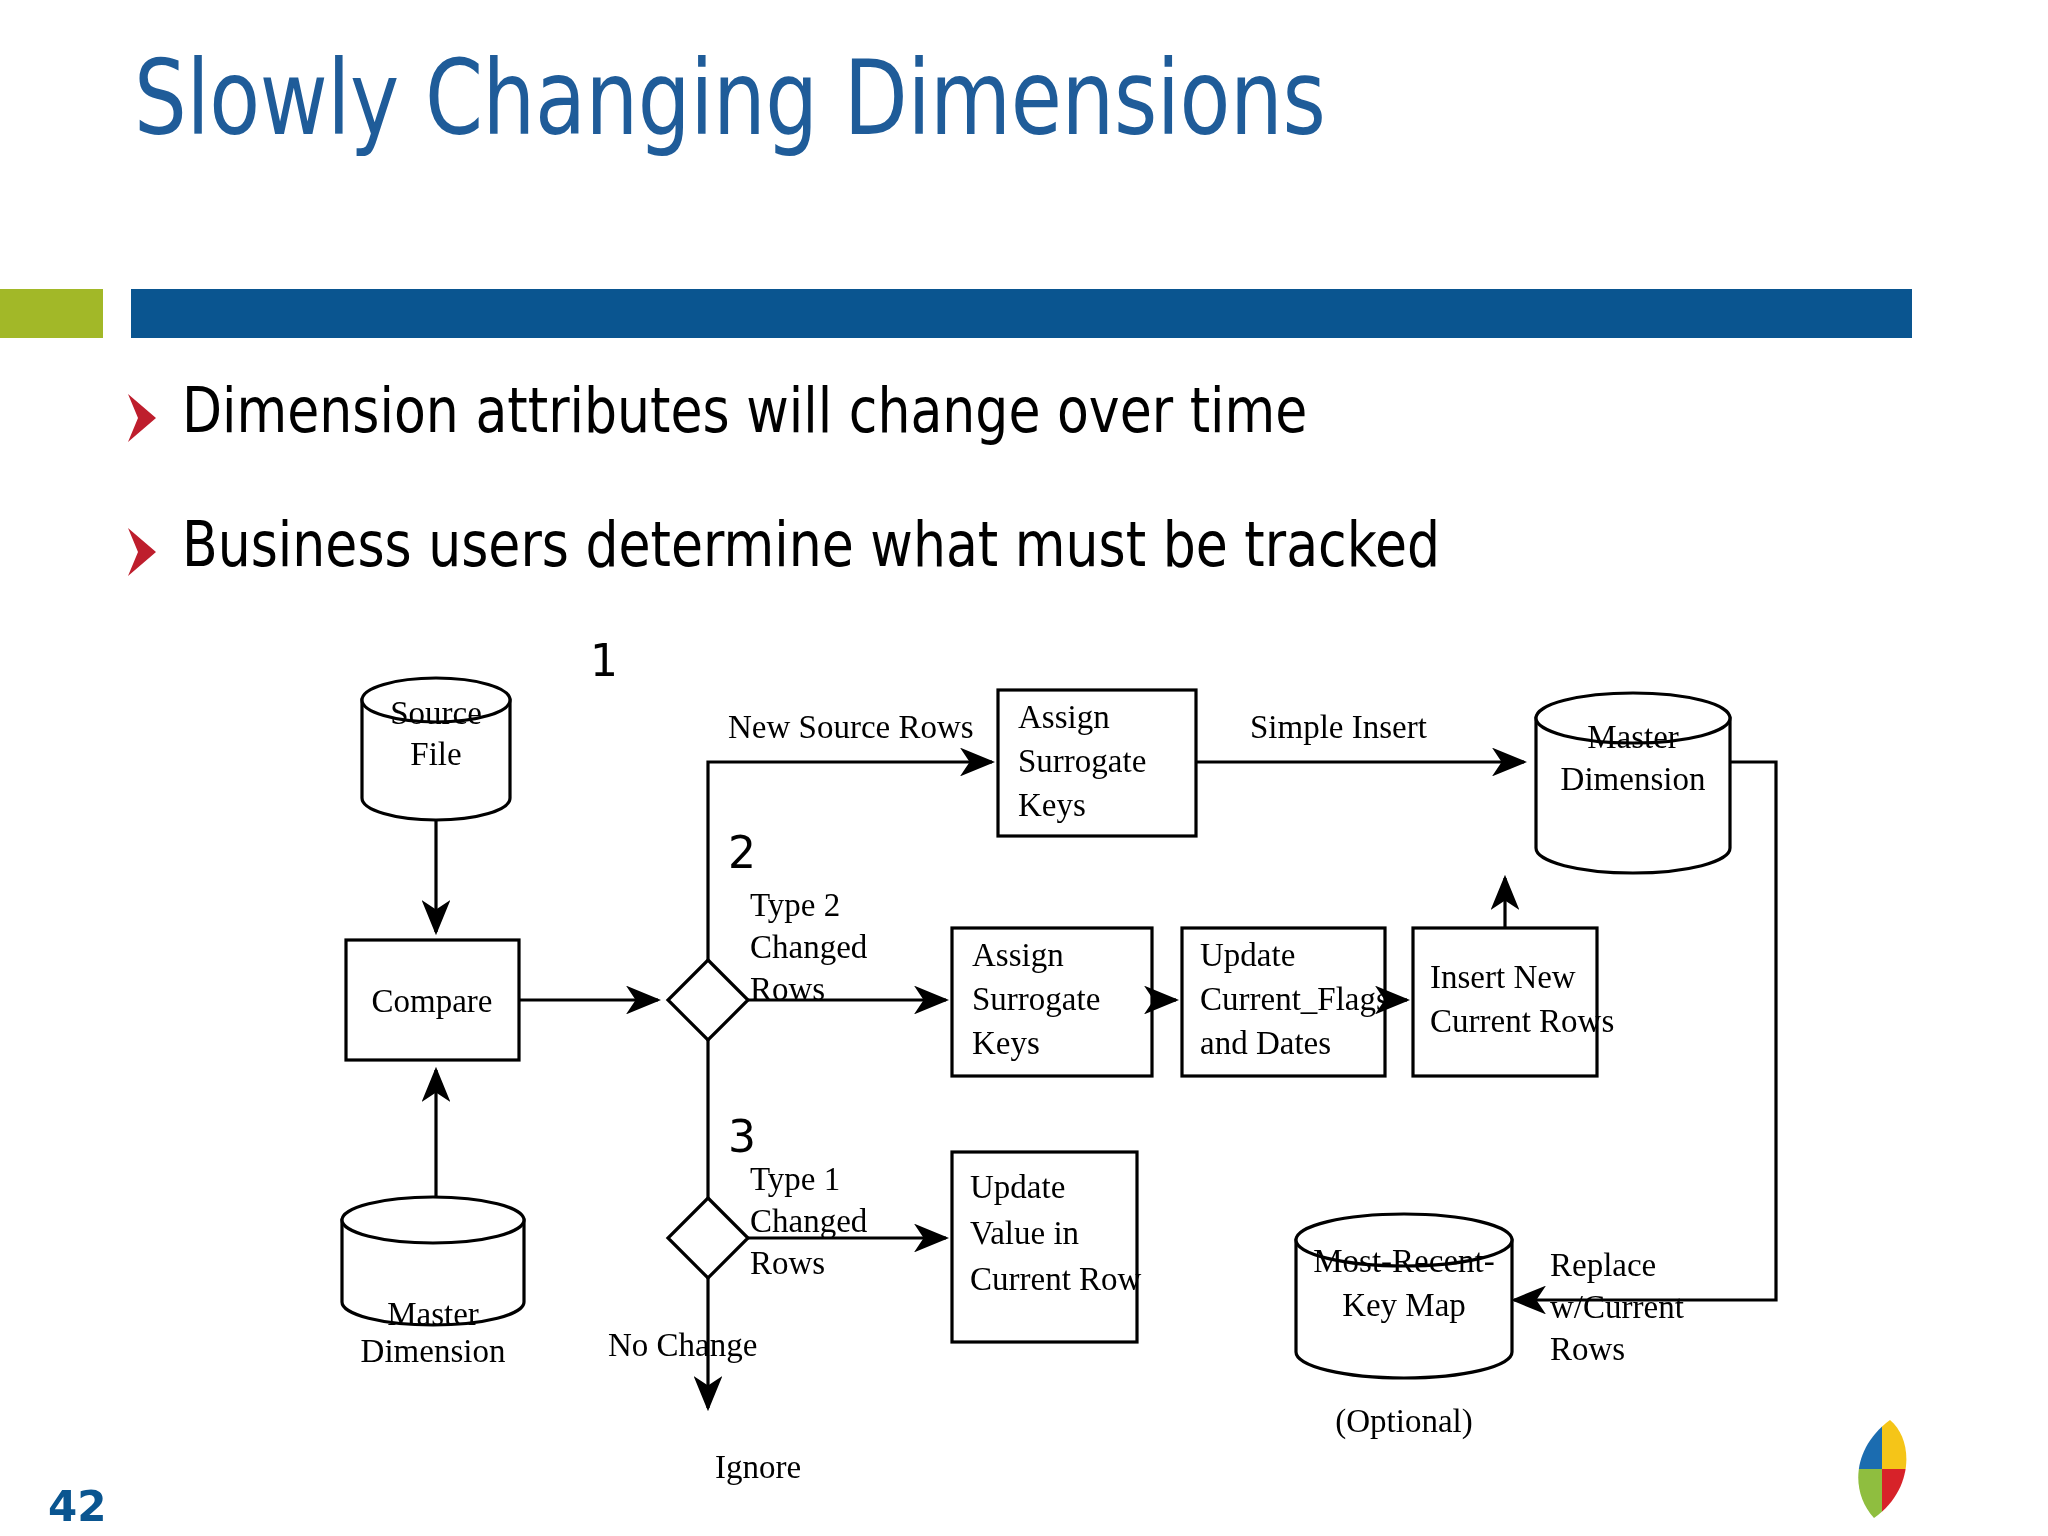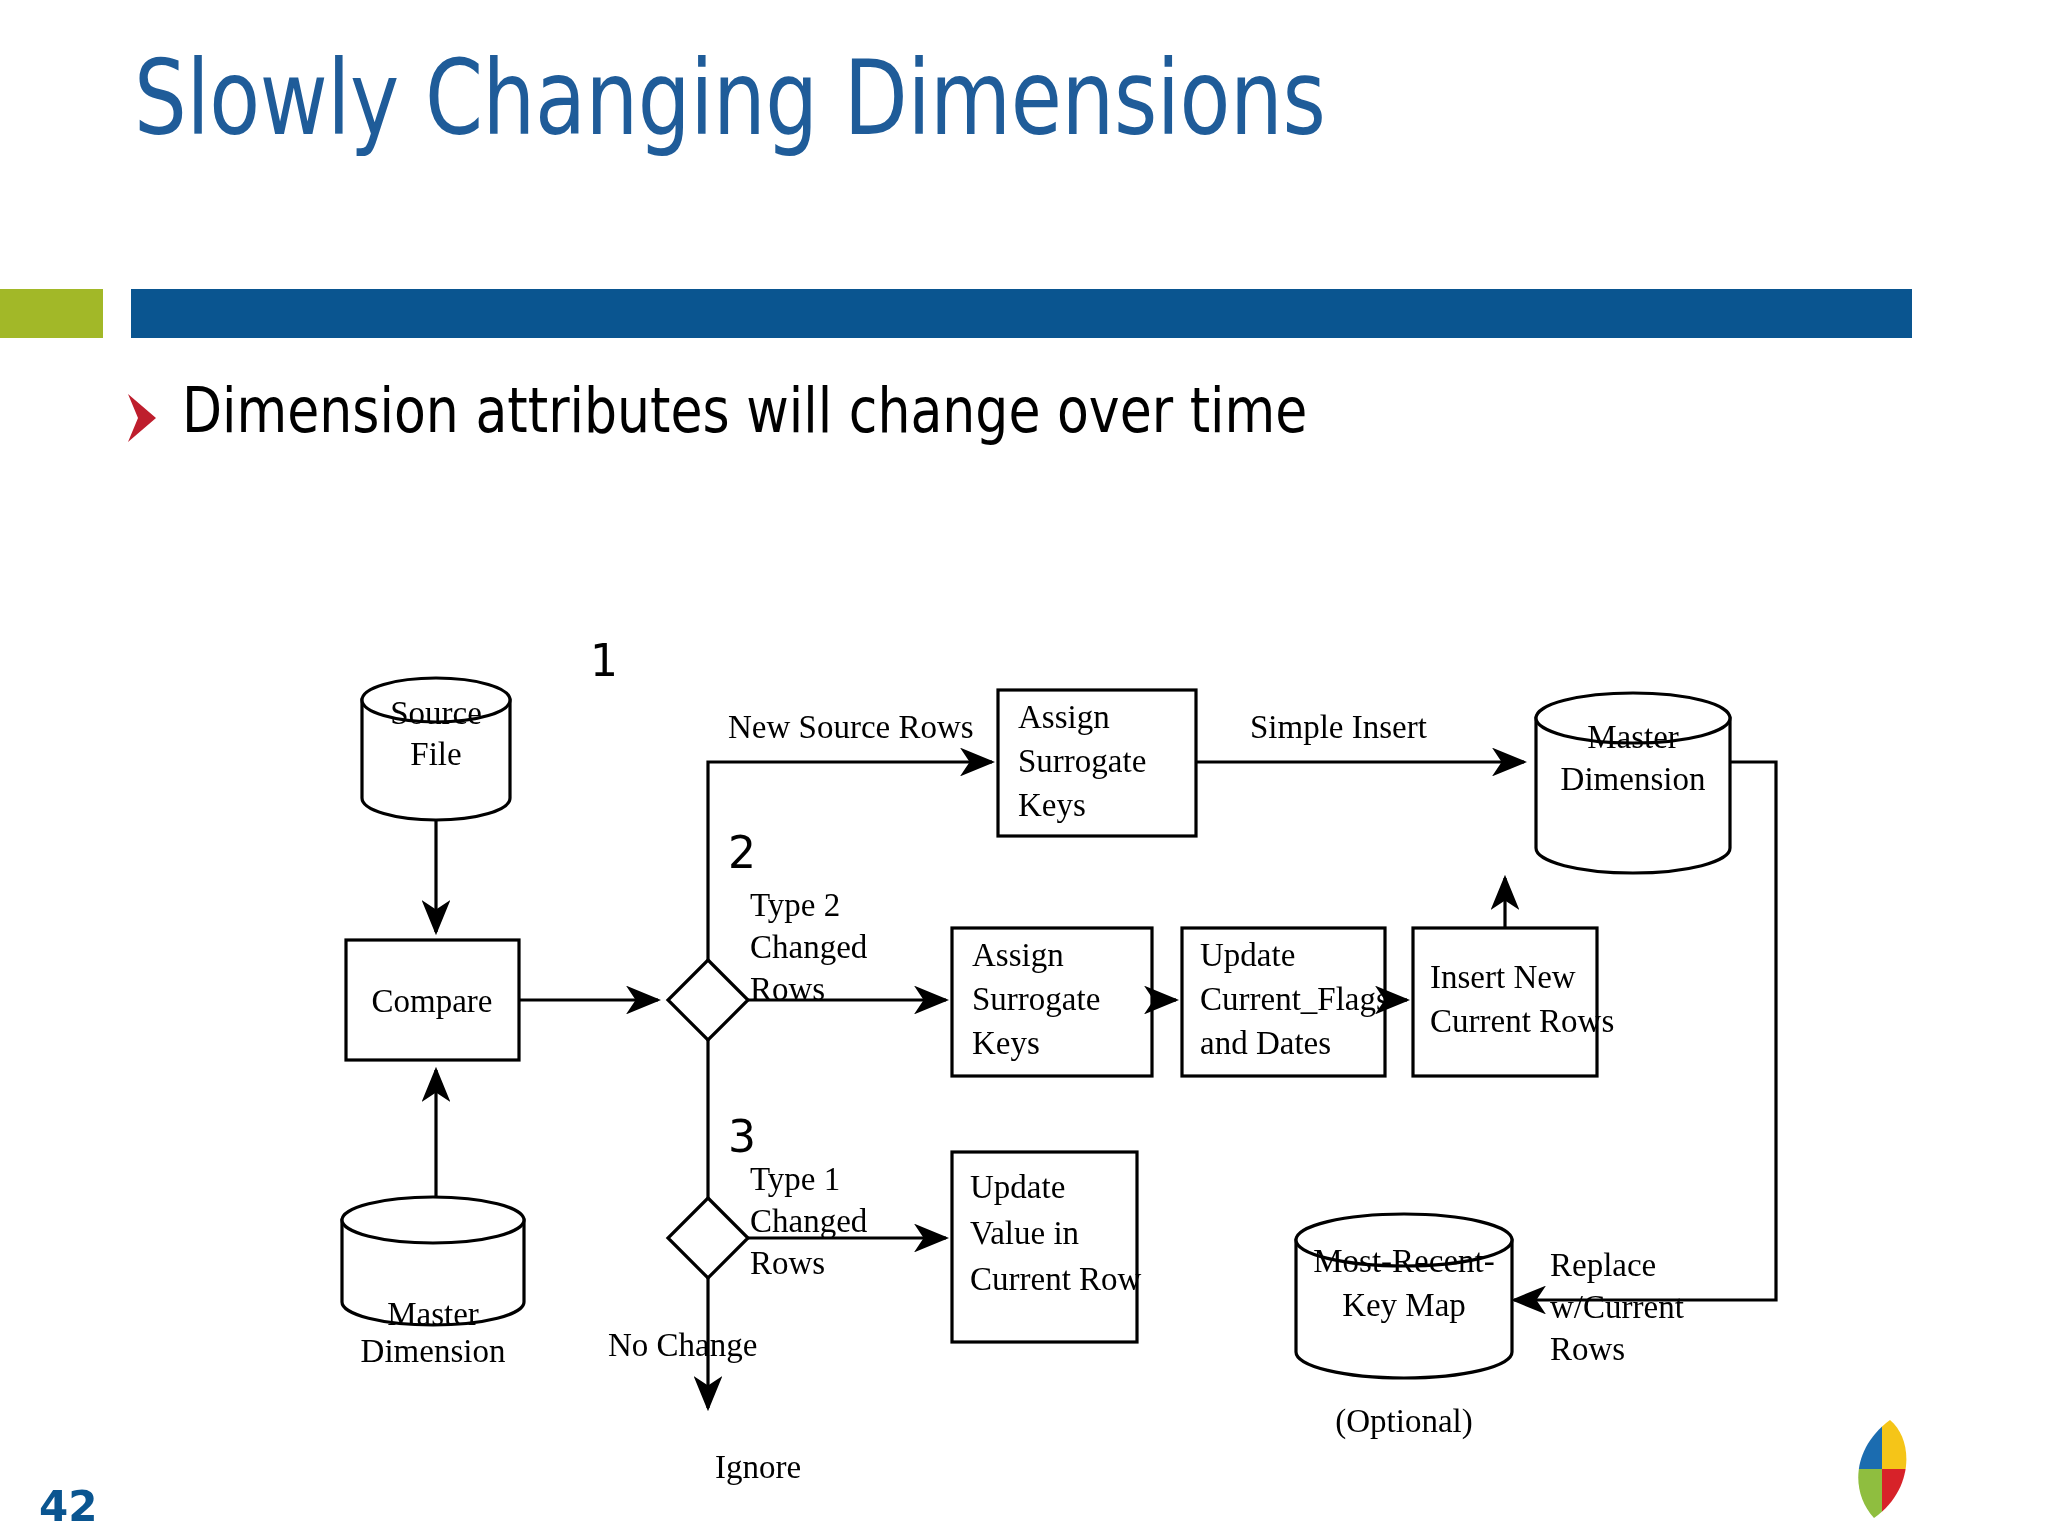--- a/index.html
+++ b/index.html
@@ -107,21 +107,21 @@
     fill: #000000;
   }
   .dg-num {
     font-family: "DejaVu Sans", sans-serif;
     font-size: 44px;
     fill: #000000;
   }
   
   #page-number {
     position: absolute;
-    left: 39px;
+    left: 48px;
     top: 1482px;
     font-family: "DejaVu Sans", sans-serif;
     font-size: 42px;
     font-weight: 700;
     color: #0A5590;
   }
   
   #logo {
     position: absolute;
     left: 1852px;
@@ -143,20 +143,28 @@
 
   <div class="bullet-row" id="bullet-1">
     <span class="bullet-marker">
       <svg width="46" height="60" viewBox="0 0 46 60" aria-hidden="true">
         <path d="M8 6 L36 30 L8 54 L18 30 Z" fill="#BE1E2D"></path>
       </svg>
     </span>
     <span class="bullet-text">Dimension attributes will change over time</span>
   </div>
 
+  <div class="bullet-row" id="bullet-2">
+    <span class="bullet-marker">
+      <svg width="46" height="60" viewBox="0 0 46 60" aria-hidden="true">
+        <path d="M8 6 L36 30 L8 54 L18 30 Z" fill="#BE1E2D"></path>
+      </svg>
+    </span>
+    <span class="bullet-text">Business users determine what must be tracked</span>
+  </div>
 
   <div id="diagram">
     <svg viewBox="0 0 1620 880" xmlns="http://www.w3.org/2000/svg">
       <defs>
         <marker id="arrow" markerWidth="11" markerHeight="9" refX="10" refY="4.5" orient="auto" markerUnits="strokeWidth">
           <path d="M0,0 L11,4.5 L0,9 L3,4.5 Z" fill="#000"></path>
         </marker>
       </defs>
 
       <g>

